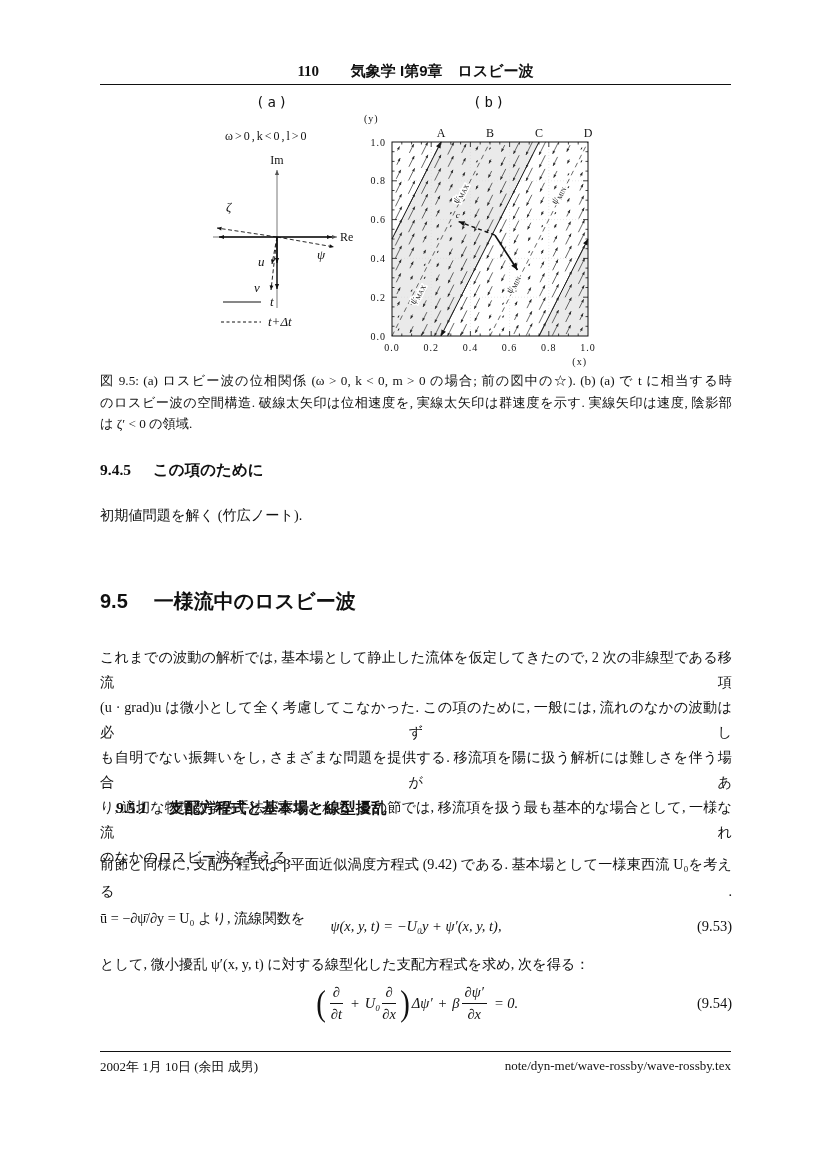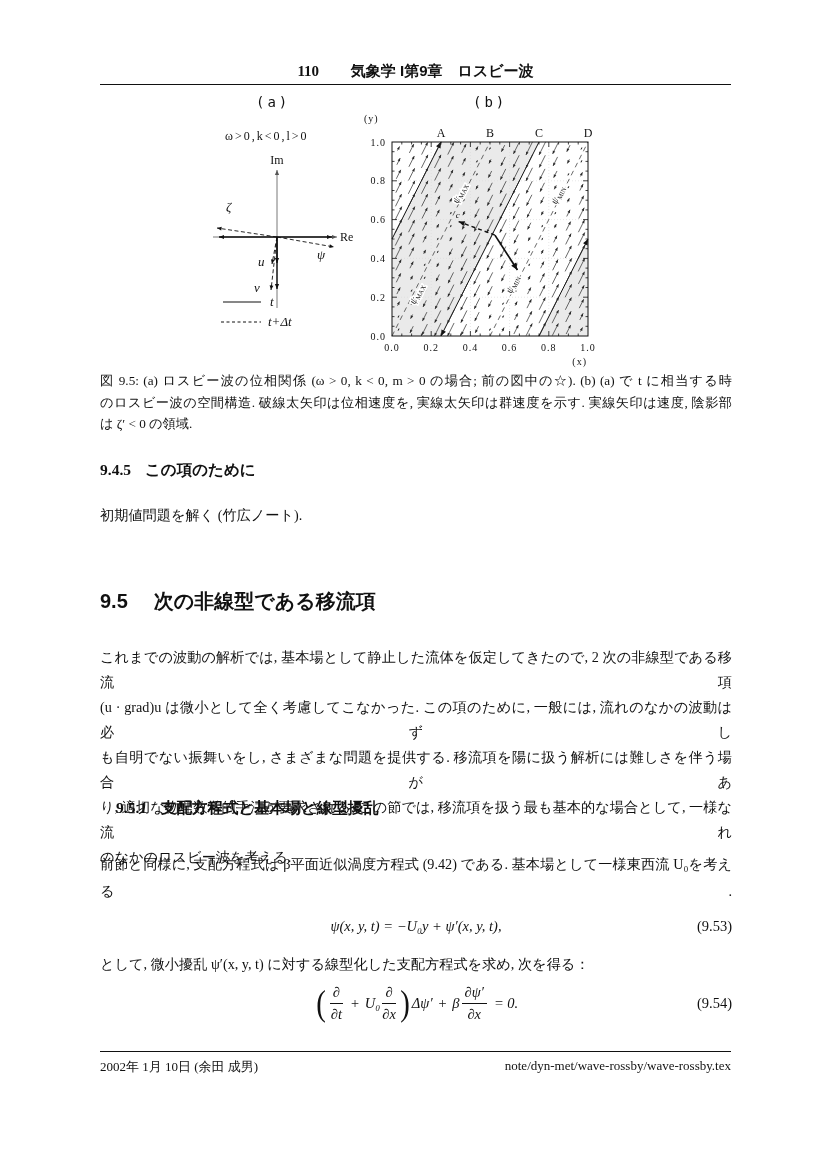--- a/index.html
+++ b/index.html
@@ -14,21 +14,21 @@
   .hdr .pageno{font-family:"Liberation Serif",serif;margin-right:28px;}
   .gothic{font-family:"Liberation Sans","DejaVu Sans",sans-serif;}
   .ftr{left:100px;top:1058px;width:631px;display:flex;justify-content:space-between;font-size:13px;}
   
   .panel-label{font-family:"DejaVu Sans Mono",monospace;font-size:14px;letter-spacing:3px;}
   
   .caption{left:100px;top:370px;width:632px;font-size:13.2px;line-height:21.5px;}
   .jline{text-align:justify;text-align-last:justify;font-family:Liberation Serif, serif;}
   
   .h-sub{font-size:15.5px;font-weight:bold;}
-  .h-sub .no{font-family:"Liberation Serif",serif;margin-right:14px;}
+  .h-sub .no{font-family:"Liberation Serif",serif;margin-right:22px;}
   .h-main{font-size:20px;font-weight:bold;}
   .h-main .no{font-family:Liberation Sans, sans-serif;margin-right:26px;}
   .body-text{font-size:14.2px;line-height:25px;width:632px;}
   .body-951{font-size:14.2px;line-height:27px;width:632px;}
   
   .eqrow{left:100px;width:632px;display:flex;align-items:center;justify-content:center;
          font-size:14.5px;font-style:italic;}
   .eqno{position:absolute;right:0;font-style:normal;}
   .frac{display:inline-flex;flex-direction:column;align-items:center;line-height:1.25;
         margin:0 2px;vertical-align:middle;}
@@ -1150,35 +1150,36 @@
       <div class="jline">のロスビー波の空間構造. 破線太矢印は位相速度を, 実線太矢印は群速度を示す. 実線矢印は速度, 陰影部</div>
       <div>は ζ′ &lt; 0 の領域.</div>
     </div>
 
   <div class="abs h-sub" style="left:100px;top:460px;">
     <span class="no">9.4.5</span><span class="gothic">この項のために</span>
   </div>
   <div class="abs body-text" style="left:100px;top:503px;">初期値問題を解く (竹広ノート).</div>
 
   <div class="abs h-main" style="left:100px;top:588px;">
-    <span class="no">9.5</span><span class="gothic">次の非線型である移流項</span>
+    <span class="no">9.5</span><span class="gothic">一様流中のロスビー波</span>
   </div>
   <div class="abs body-text" style="left:100px;top:645px;">
       <div class="jline">これまでの波動の解析では, 基本場として静止した流体を仮定してきたので, 2 次の非線型である移流項</div>
       <div class="jline">(u · grad)u は微小として全く考慮してこなかった. この項のために, 一般には, 流れのなかの波動は必ずし</div>
       <div class="jline">も自明でない振舞いをし, さまざまな問題を提供する. 移流項を陽に扱う解析には難しさを伴う場合があ</div>
       <div class="jline">り, 適切な物理数学的手法が要求される. この節では, 移流項を扱う最も基本的な場合として, 一様な流れ</div>
       <div>のなかのロスビー波を考える.</div>
     </div>
 
   <div class="abs h-sub" style="left:116px;top:798px;">
     <span class="no">9.5.1</span><span class="gothic">支配方程式と基本場と線型擾乱</span>
   </div>
   <div class="abs body-951" style="left:100px;top:851px;">
       <div class="jline">前節と同様に, 支配方程式は β平面近似渦度方程式 (9.42) である. 基本場として一様東西流 U₀を考える.</div>
+      <div>ū = −∂ψ̄/∂y = U₀ より, 流線関数を</div>
     </div>
 
   <div class="abs eqrow" style="top:918px;">
     <span>ψ(x, y, t) = −U₀y + ψ′(x, y, t),</span>
     <span class="eqno">(9.53)</span>
   </div>
 
   <div class="abs body-text" style="left:100px;top:952px;">として, 微小擾乱 ψ′(x, y, t) に対する線型化した支配方程式を求め, 次を得る：</div>
 
   <div class="abs eqrow" style="top:978px;height:50px;">

